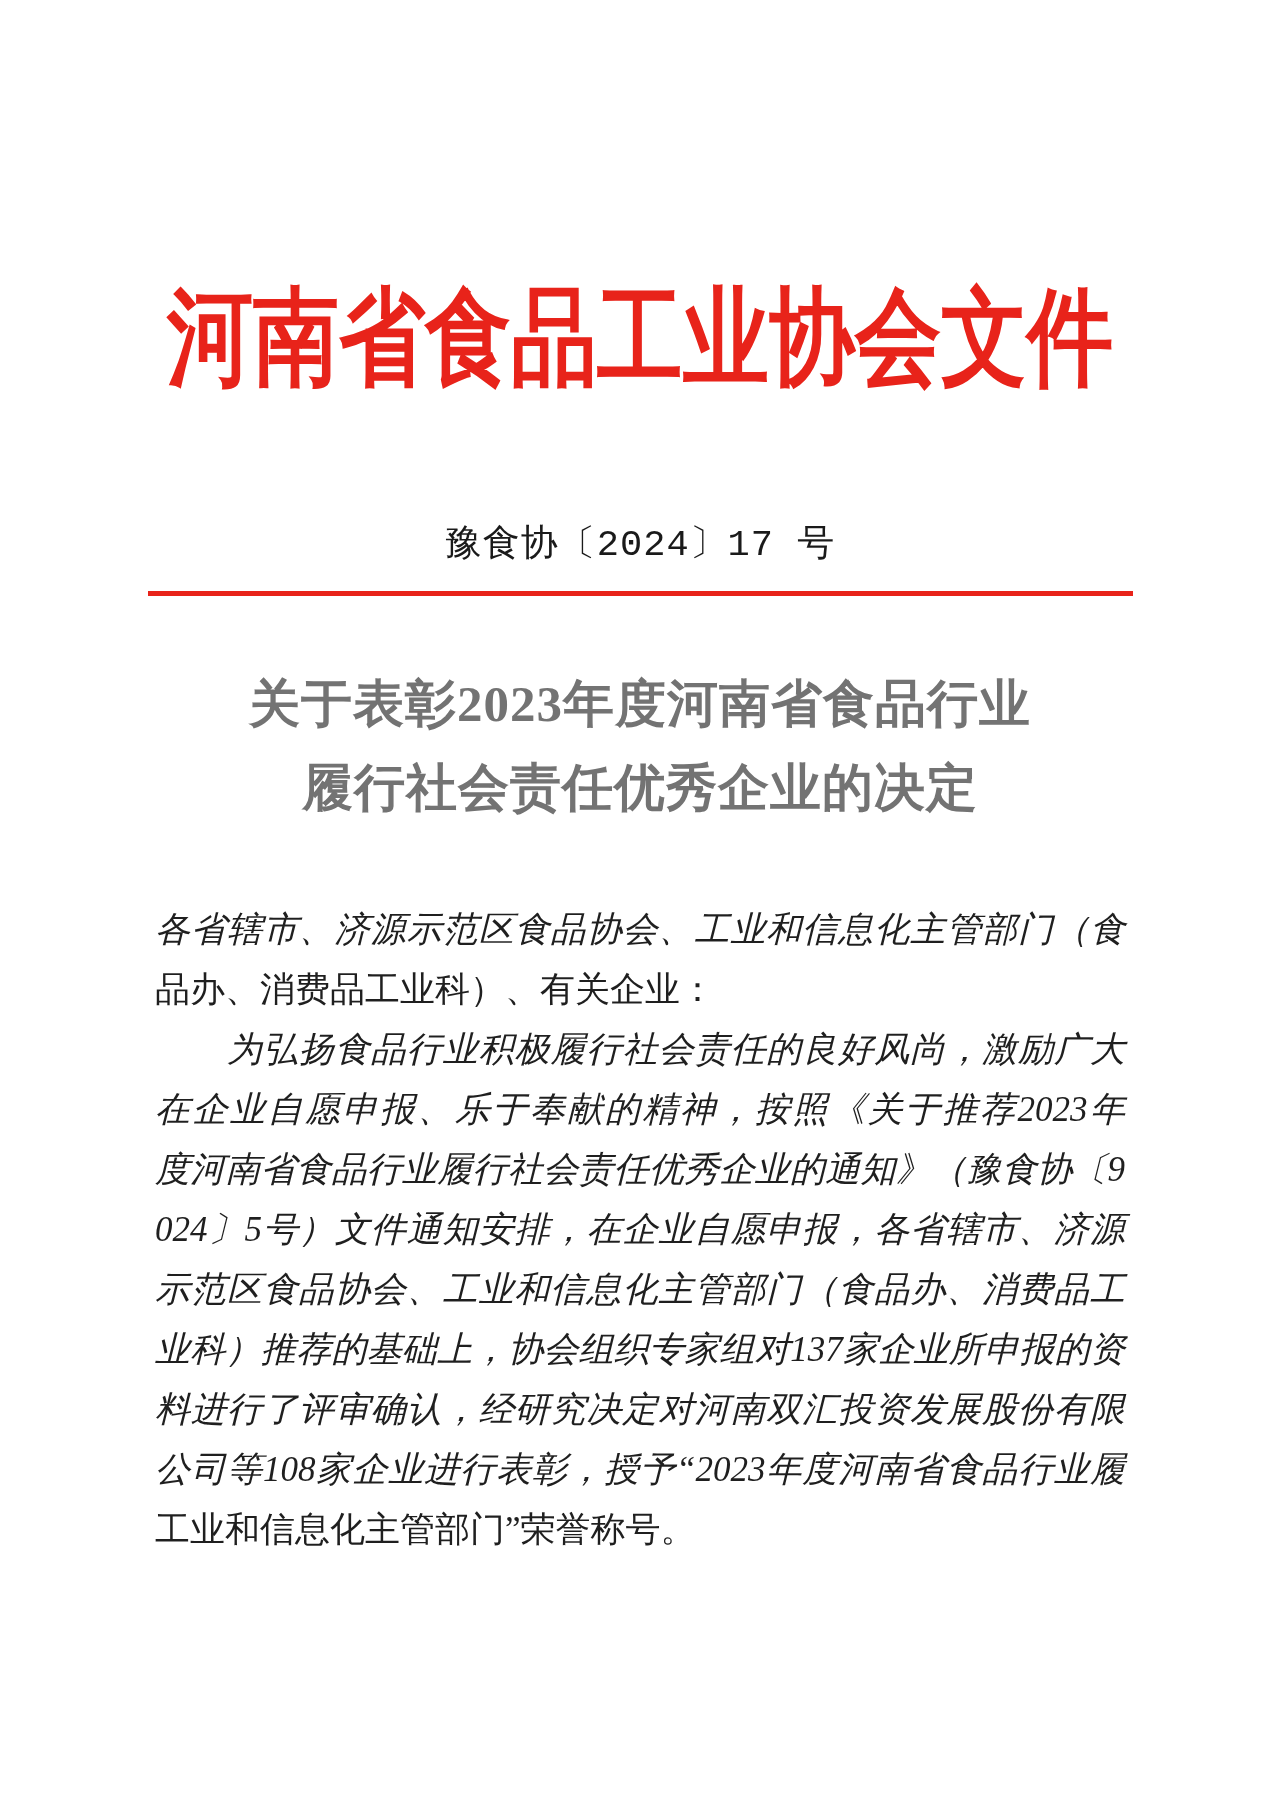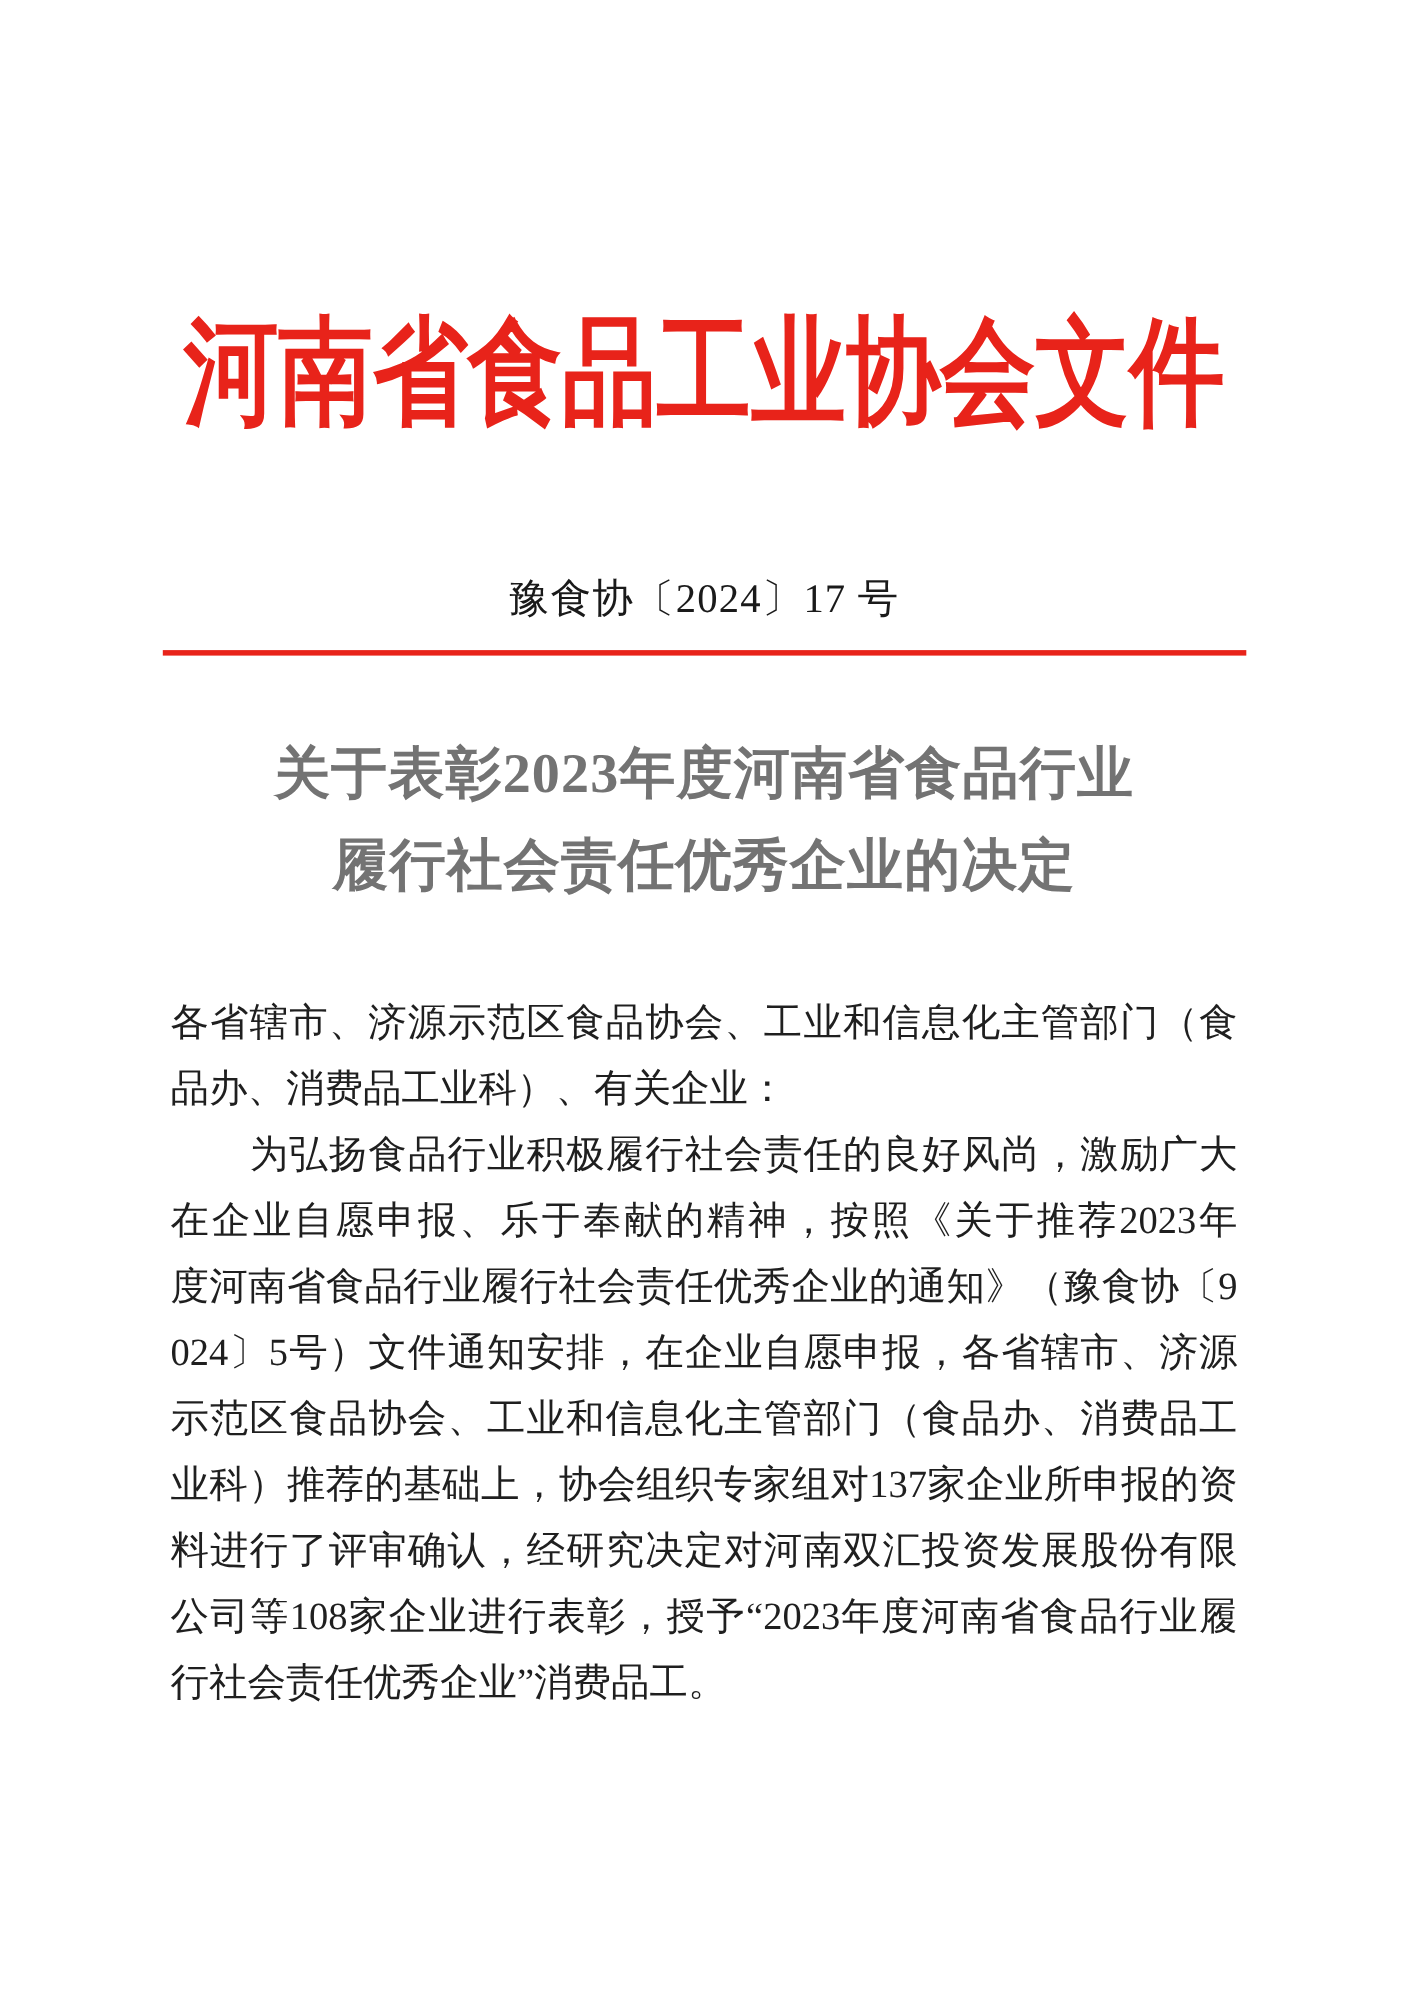--- a/index.html
+++ b/index.html
@@ -34,20 +34,21 @@
   .doc-number {
     position: absolute;
     top: 522px;
     left: 0;
     width: 100%;
     text-align: center;
     font-size: 37px;
     line-height: 46px;
     color: #1a1a1a;
     letter-spacing: 1px;
+    font-family: Liberation Mono, monospace;
   }
   
   .red-line {
     position: absolute;
     top: 591px;
     left: 148px;
     width: 985px;
     height: 5px;
     background: var(--red, #e8231a);
   }
@@ -77,20 +78,21 @@
     height: 60px;
     line-height: 60px;
     white-space: nowrap;
     overflow: visible;
   }
   .bline.just {
     white-space: normal;
     text-align: justify;
     text-align-last: justify;
     text-justify: inter-character;
+    font-style: italic;
   }
   .bline.indent {
     text-indent: 72px;
   }
 </style>
 </head>
 <body>
 
 <div class="page">
 
@@ -109,16 +111,16 @@
     <div class="bline just">各省辖市、济源示范区食品协会、工业和信息化主管部门（食</div>
     <div class="bline">品办、消费品工业科）、有关企业：</div>
     <div class="bline just indent">为弘扬食品行业积极履行社会责任的良好风尚，激励广大</div>
     <div class="bline just">在企业自愿申报、乐于奉献的精神，按照《关于推荐2023年</div>
     <div class="bline just">度河南省食品行业履行社会责任优秀企业的通知》（豫食协〔9</div>
     <div class="bline just">024〕5号）文件通知安排，在企业自愿申报，各省辖市、济源</div>
     <div class="bline just">示范区食品协会、工业和信息化主管部门（食品办、消费品工</div>
     <div class="bline just">业科）推荐的基础上，协会组织专家组对137家企业所申报的资</div>
     <div class="bline just">料进行了评审确认，经研究决定对河南双汇投资发展股份有限</div>
     <div class="bline just">公司等108家企业进行表彰，授予“2023年度河南省食品行业履</div>
-    <div class="bline">行社会责任优秀企业”消费品工。</div>
+    <div class="bline">工业和信息化主管部门”荣誉称号。</div>
   </div>
 
 </div>
 
 </body></html>

